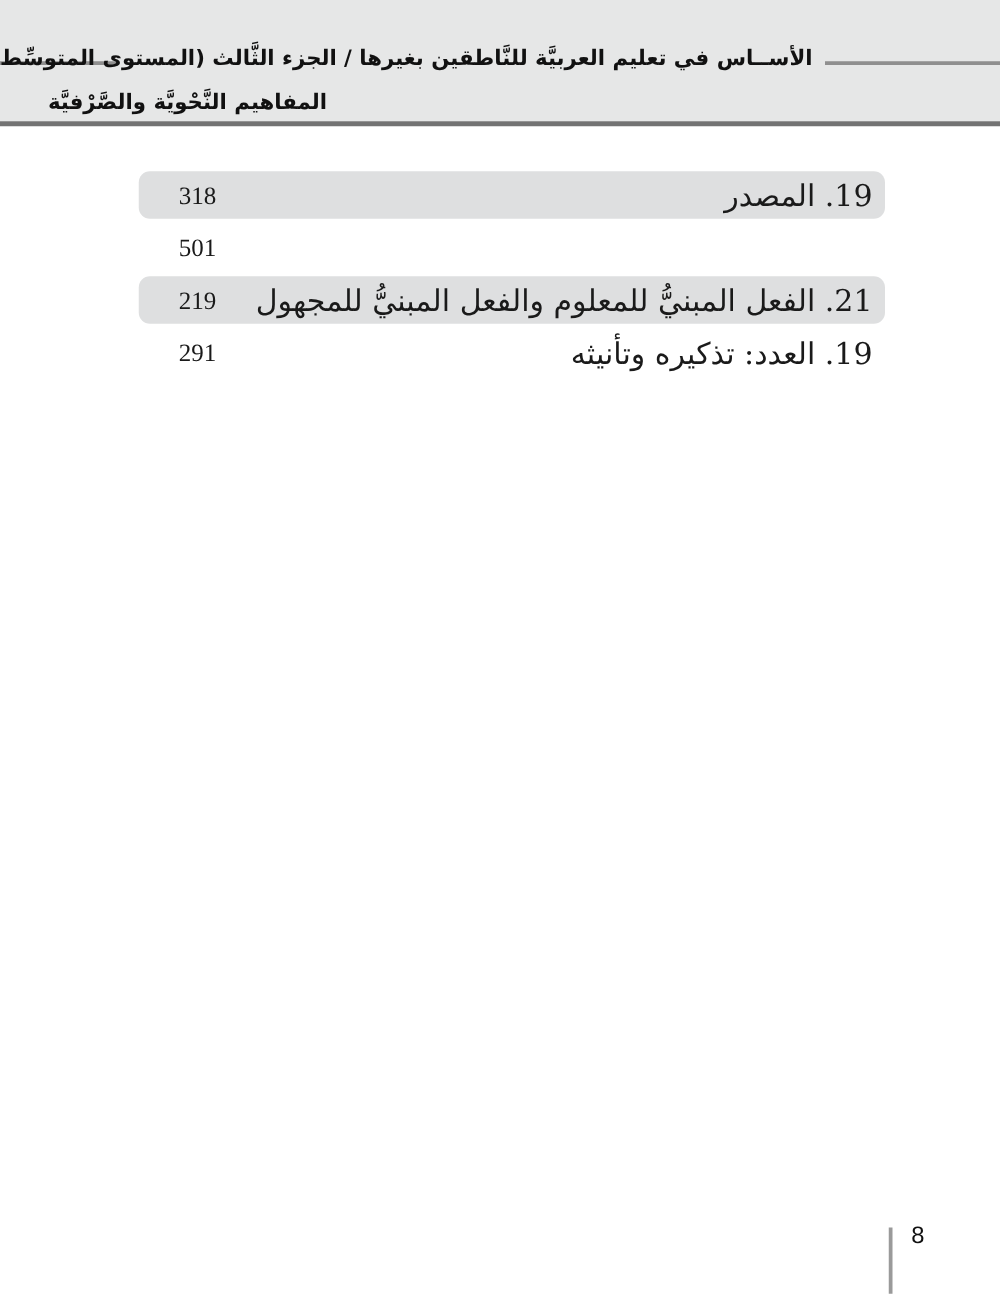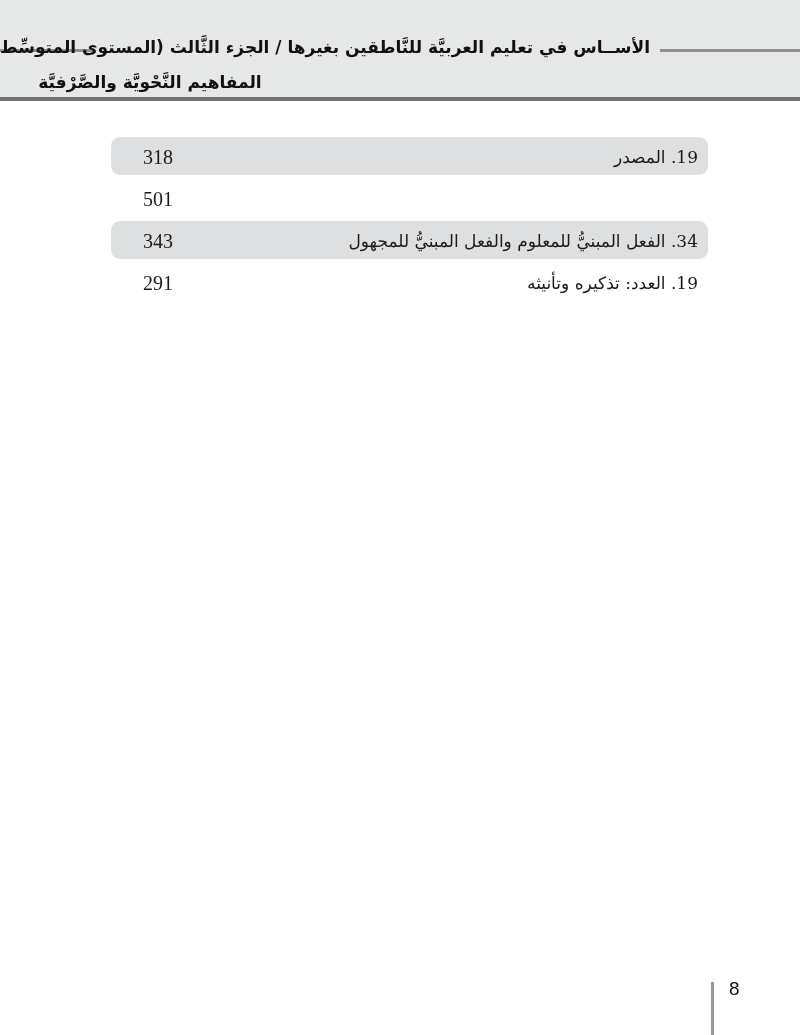--- a/index.html
+++ b/index.html
@@ -92,21 +92,21 @@
     }
     .toc-row.shaded {
       background: #dedfe0;
     }
     .toc-title {
       position: absolute;
       right: 10px;
       top: 0;
       line-height: 40px;
       direction: rtl;
-      font-size: 17px;
+      font-size: 24px;
       color: #1a1a1a;
       white-space: nowrap;
     }
     .toc-page {
       position: absolute;
       left: 32px;
       top: 0;
       line-height: 40px;
       font-family: "Liberation Serif", "DejaVu Serif", serif;
       font-size: 20px;
@@ -145,22 +145,22 @@
 
 <div class="toc">
   <div class="toc-row shaded">
     <span class="toc-title">19. المصدر</span>
     <span class="toc-page">318</span>
   </div>
   <div class="toc-row">
     <span class="toc-page">501</span>
   </div>
   <div class="toc-row shaded">
-    <span class="toc-title">34. الفعل المبنيُّ للمعلوم والفعل المبنيُّ للمجهول</span>
-    <span class="toc-page">343</span>
+    <span class="toc-title">21. الفعل المبنيُّ للمعلوم والفعل المبنيُّ للمجهول</span>
+    <span class="toc-page">219</span>
   </div>
   <div class="toc-row">
     <span class="toc-title">19. العدد: تذكيره وتأنيثه</span>
     <span class="toc-page">291</span>
   </div>
 </div>
 
 <div class="footer-bar"></div>
 <div class="page-number">8</div>
 

